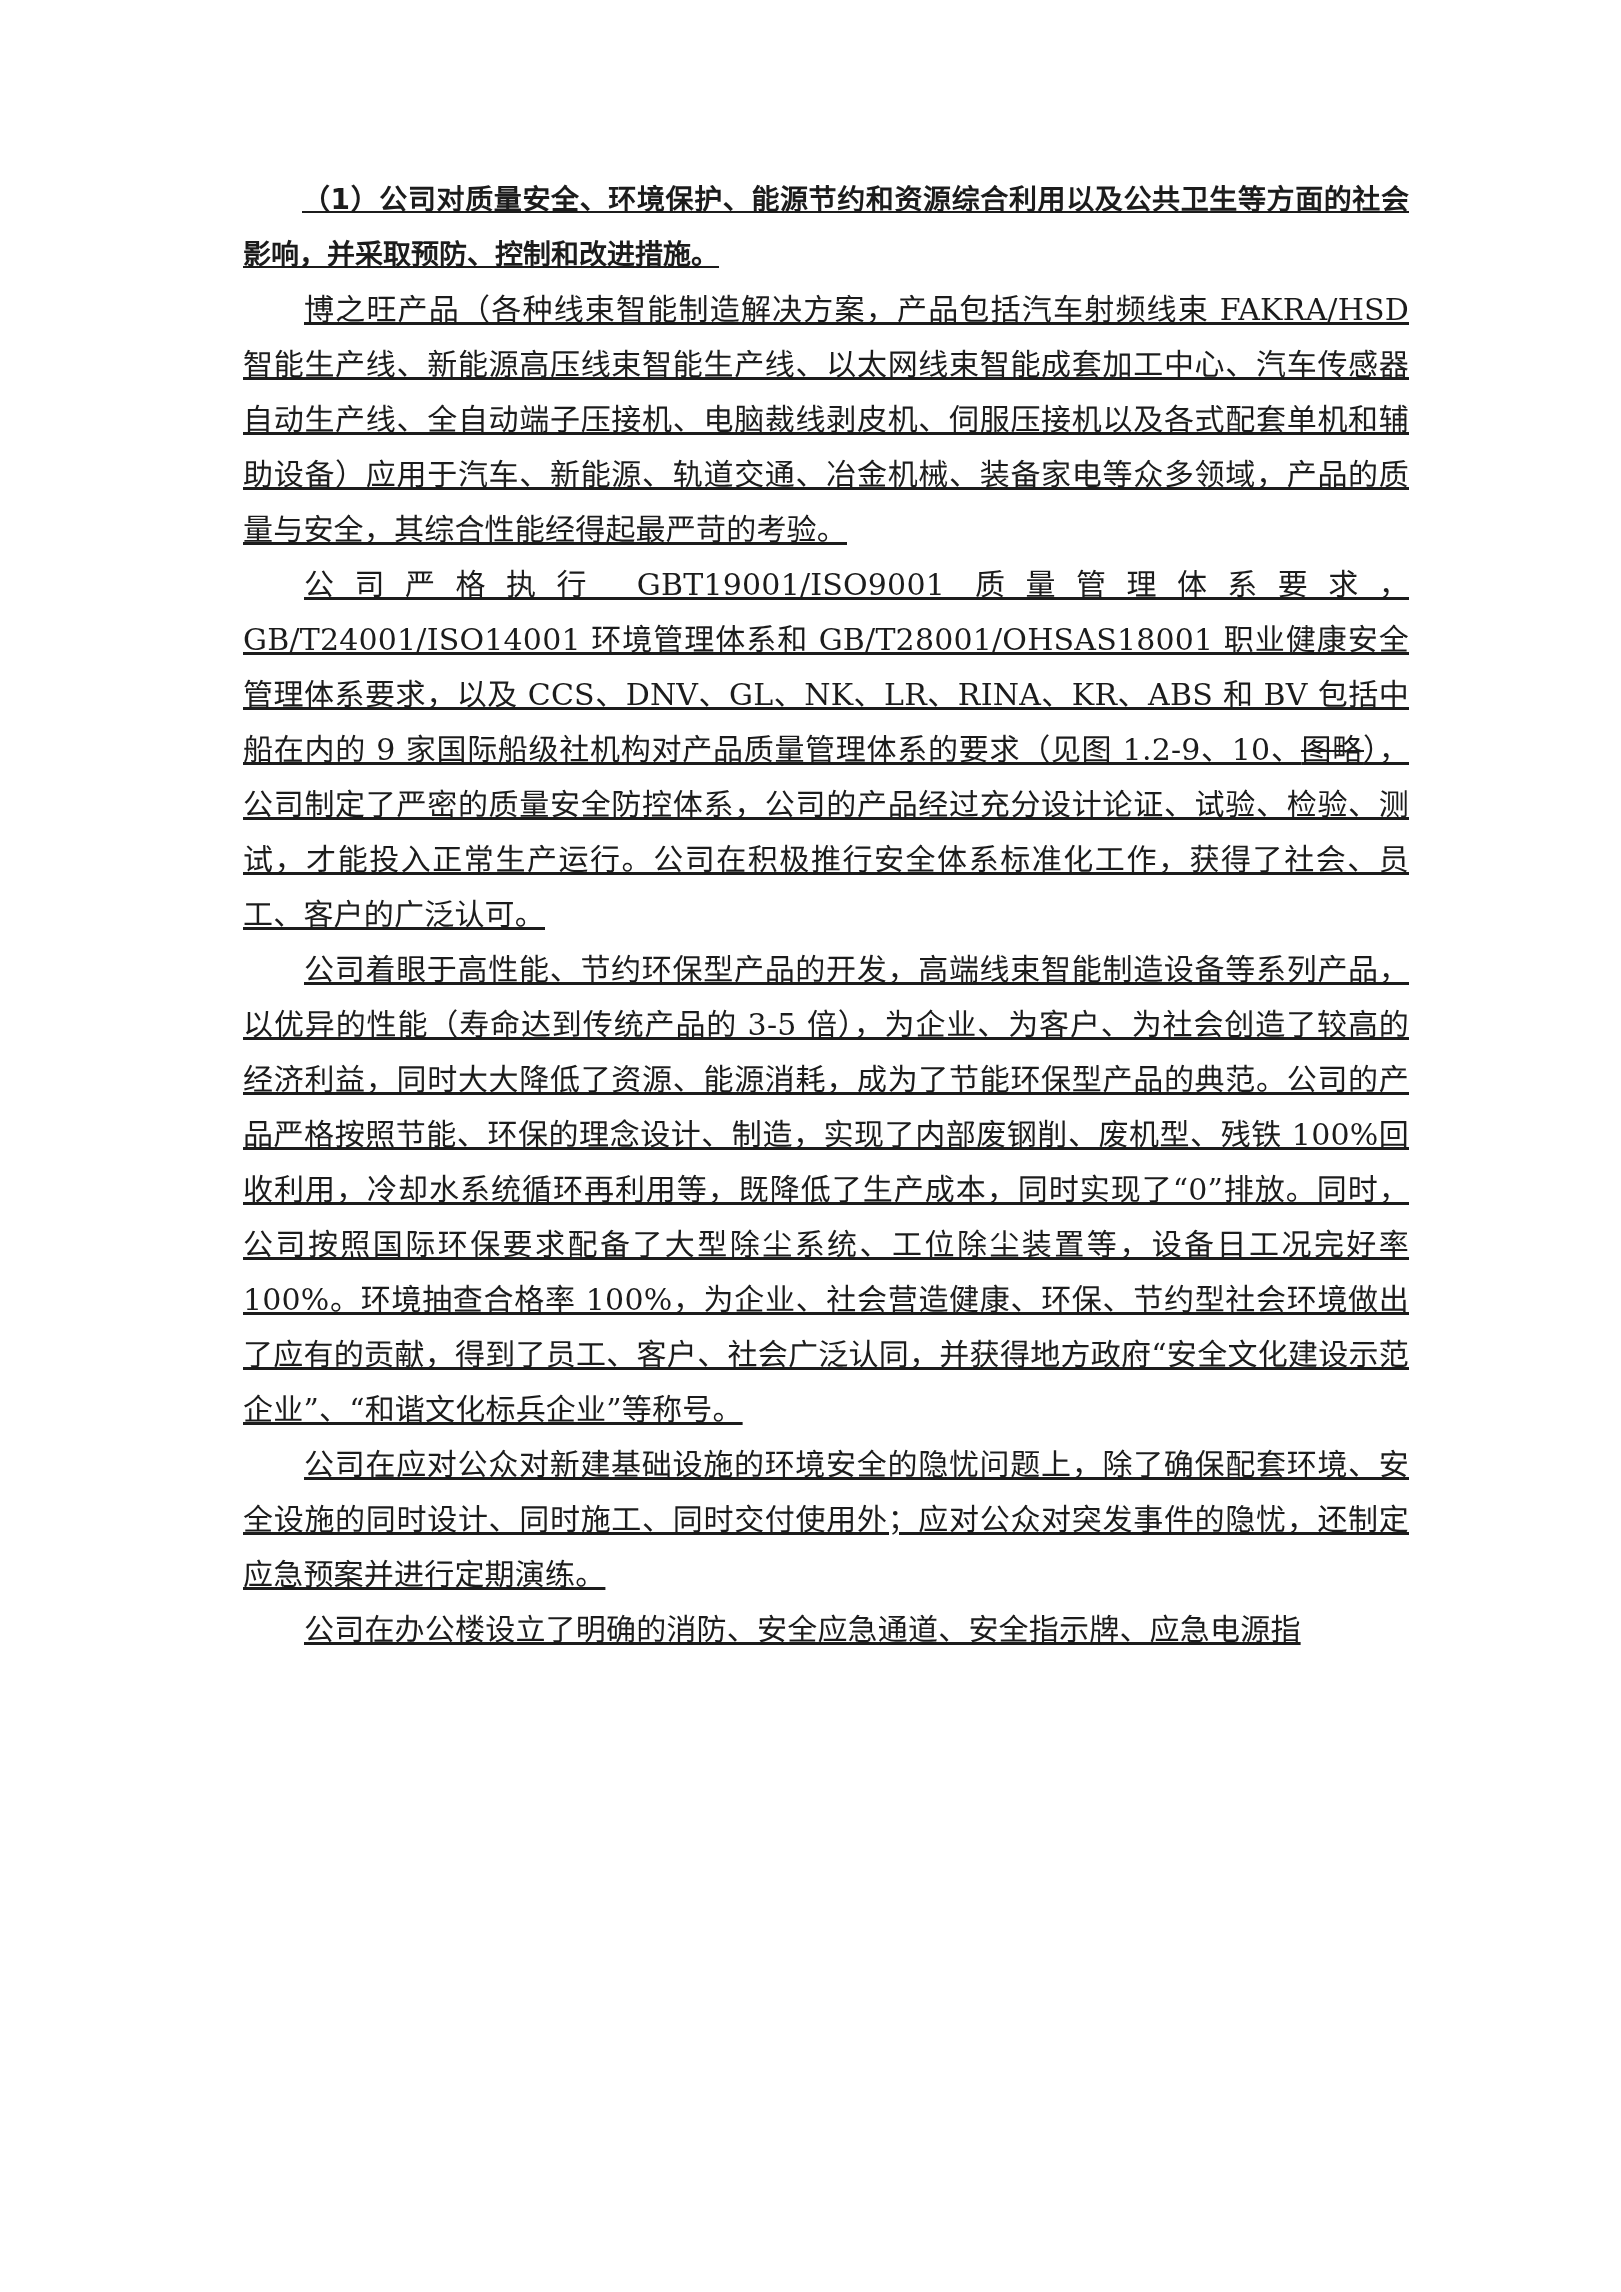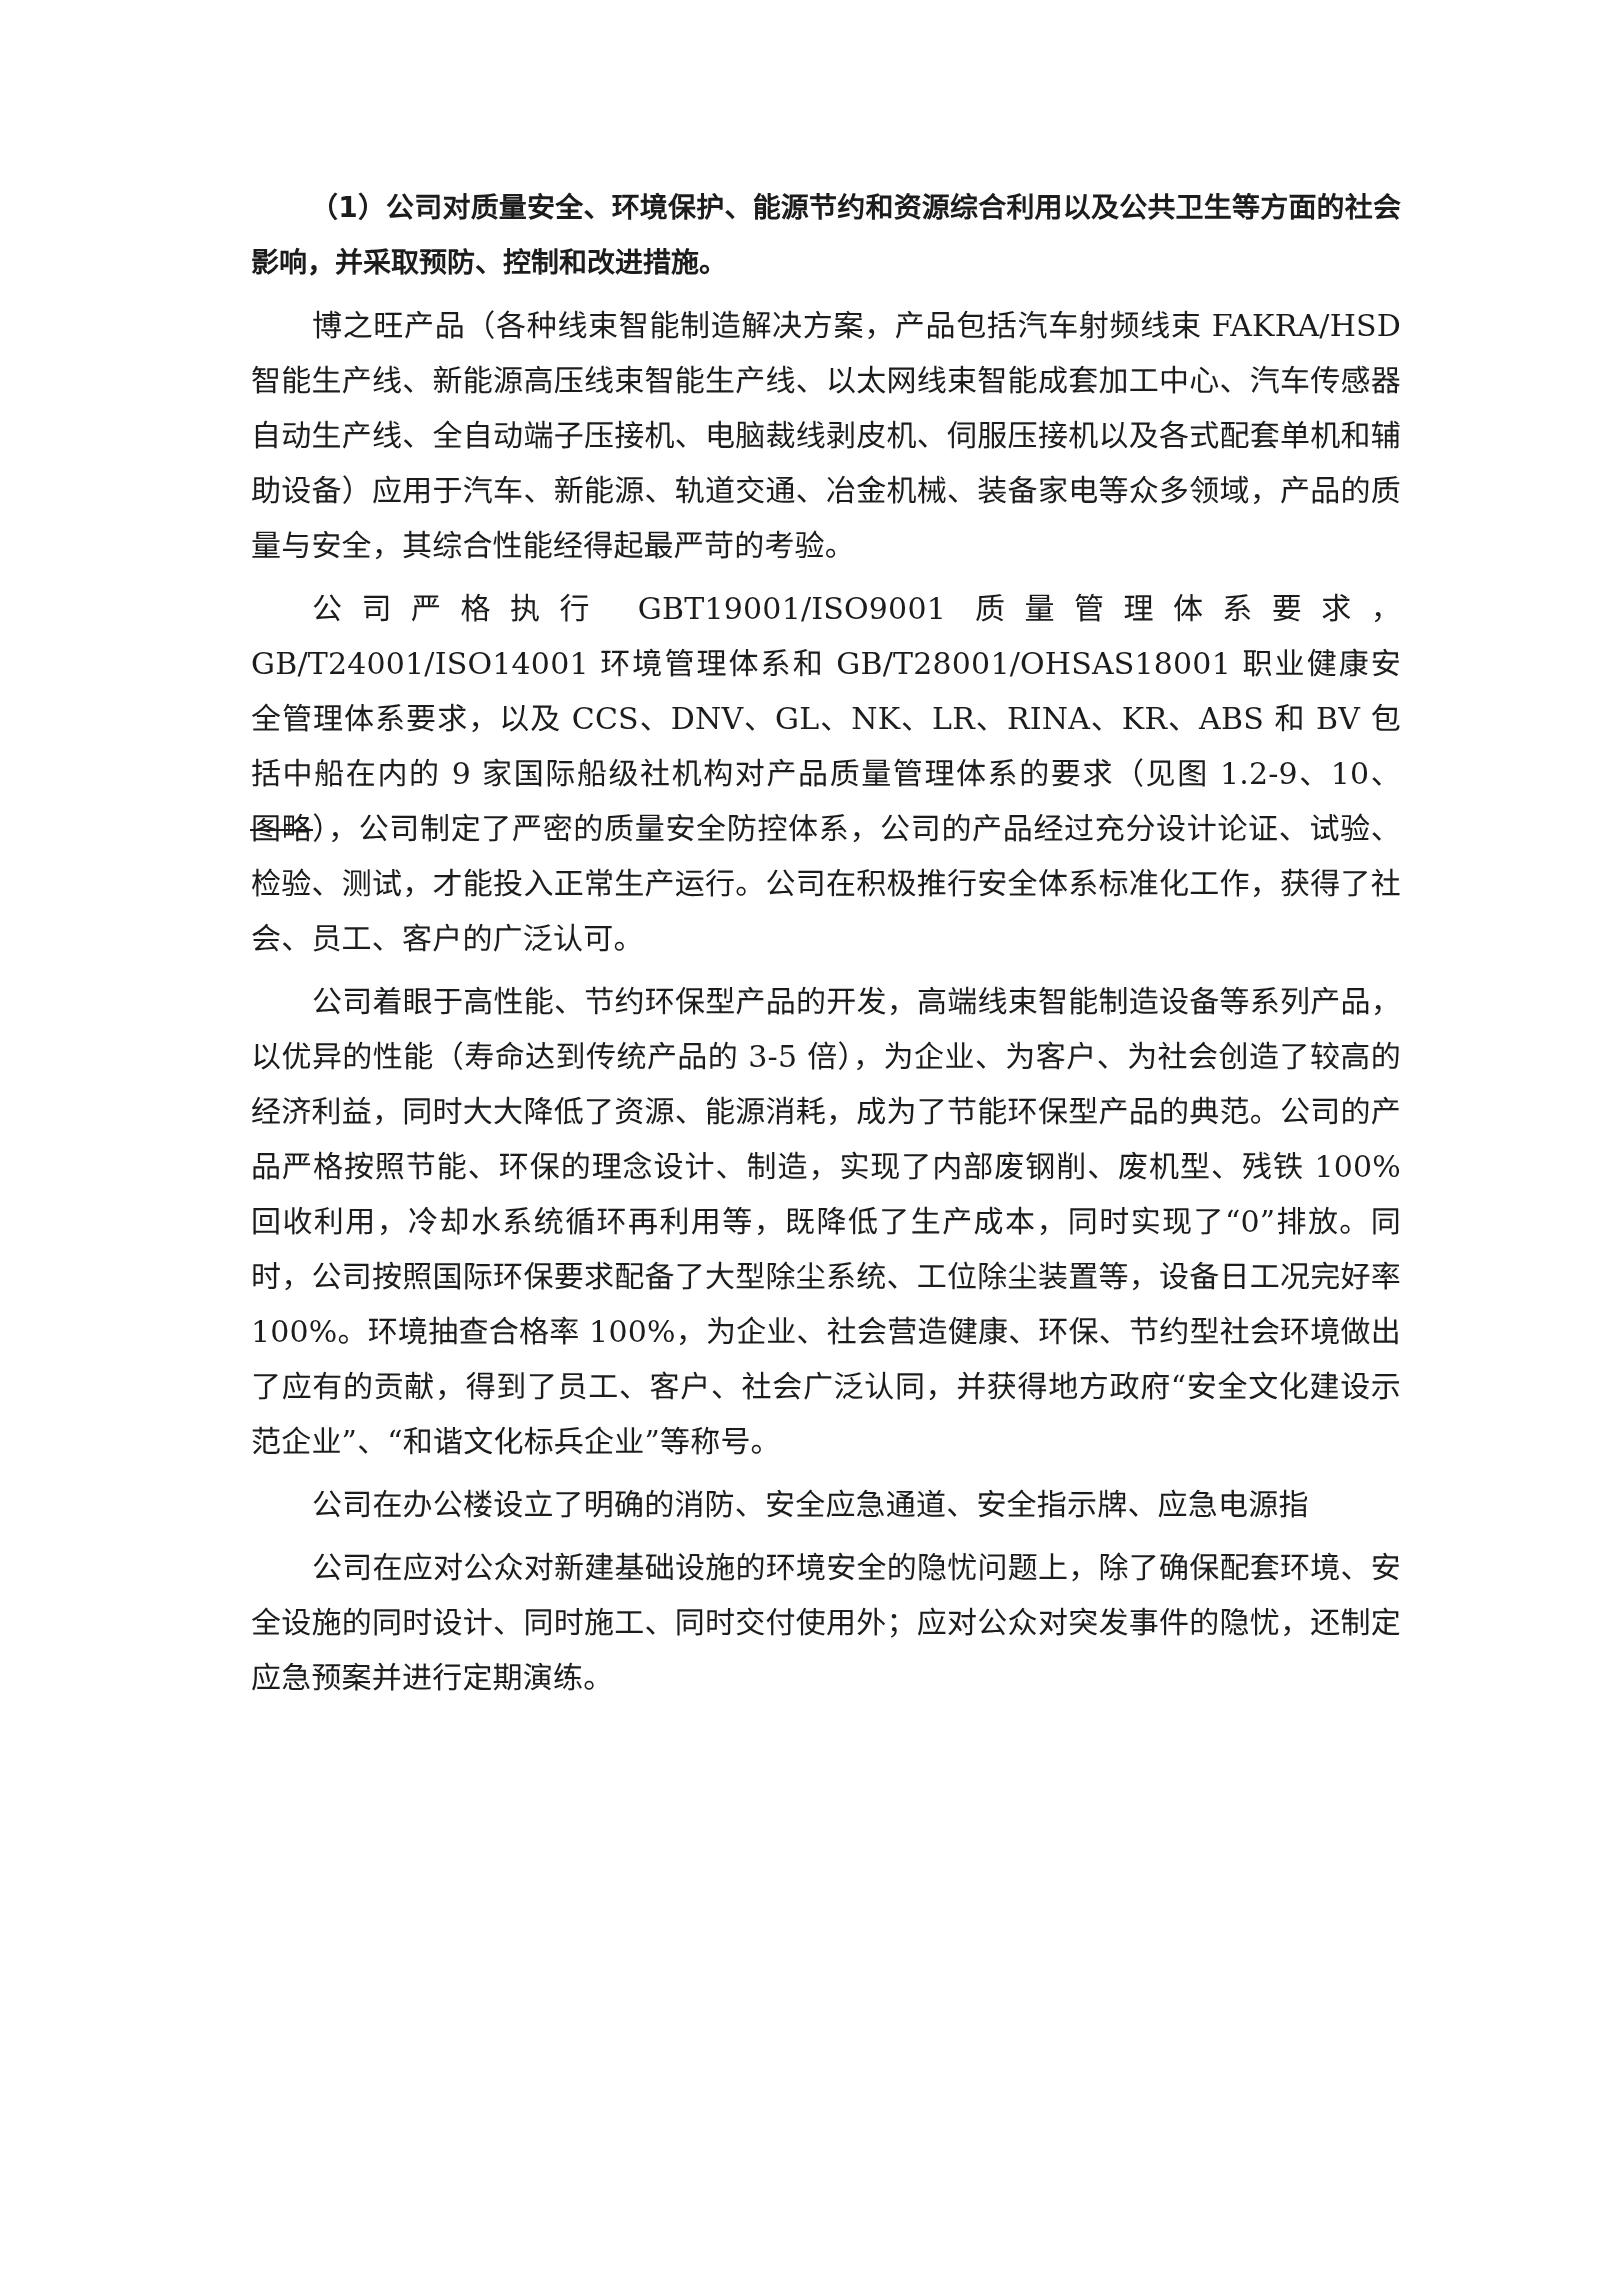--- a/index.html
+++ b/index.html
@@ -20,26 +20,27 @@
     width: 1621px;
     height: 2293px;
     background: #fff;
     box-sizing: border-box;
     padding: 172px 211px 118px 243px;
   }
   .doc-body {
     width: 1166px;
   }
   p {
-    margin: 8px;
+    margin: 0;
     font-size: 30px;
     line-height: 55px;
     text-align: justify;
     text-justify: inter-ideograph;
     letter-spacing: 0.2px;
+    text-decoration: underline;
   }
   .indent {
     text-indent: 61px;
   }
   .heading {
     font-weight: bold;
     font-family: "DejaVu Sans", "Liberation Sans", sans-serif;
     font-size: 28px;
     line-height: 55px;
     letter-spacing: 0px;
@@ -76,19 +77,19 @@
 
     <p class="heading heading-1">（1）公司对质量安全、环境保护、能源节约和资源综合利用以及公共卫生等方面的社会影响，并采取预防、控制和改进措施。</p>
 
     <p class="indent para">博之旺产品（各种线束智能制造解决方案，产品包括汽车射频线束 FAKRA/HSD 智能生产线、新能源高压线束智能生产线、以太网线束智能成套加工中心、汽车传感器自动生产线、全自动端子压接机、电脑裁线剥皮机、伺服压接机以及各式配套单机和辅助设备）应用于汽车、新能源、轨道交通、冶金机械、装备家电等众多领域，产品的质量与安全，其综合性能经得起最严苛的考验。</p>
 
     <p class="indent para"><span>公司严格执行 GBT19001/ISO9001 质量管理体系要求，GB/T24001/ISO14001 环境管理体系和 GB/T28001/OHSAS18001 职业健康安全管理体系要求，以及 CCS、DNV、GL、NK、LR、RINA、KR、ABS 和 BV 包括中船在内的 9 家国际船级社机构对产品质量管理体系的要求（见图 1.2-9、10、</span><span class="strike-note">图略</span><span>），公司制定了严密的质量安全防控体系，公司的产品经过充分设计论证、试验、检验、测试，才能投入正常生产运行。公司在积极推行安全体系标准化工作，获得了社会、员工、客户的广泛认可。</span></p>
 
     <p class="indent para">公司着眼于高性能、节约环保型产品的开发，高端线束智能制造设备等系列产品，以优异的性能（寿命达到传统产品的 3-5 倍），为企业、为客户、为社会创造了较高的经济利益，同时大大降低了资源、能源消耗，成为了节能环保型产品的典范。公司的产品严格按照节能、环保的理念设计、制造，实现了内部废钢削、废机型、残铁 100%回收利用，冷却水系统循环再利用等，既降低了生产成本，同时实现了“0”排放。同时，公司按照国际环保要求配备了大型除尘系统、工位除尘装置等，设备日工况完好率 100%。环境抽查合格率 100%，为企业、社会营造健康、环保、节约型社会环境做出了应有的贡献，得到了员工、客户、社会广泛认同，并获得地方政府“安全文化建设示范企业”、“和谐文化标兵企业”等称号。</p>
 
 
+    <p class="indent para">公司在应对公众对新建基础设施的环境安全的隐忧问题上，除了确保配套环境、安全设施的同时设计、同时施工、同时交付使用外；应对公众对突发事件的隐忧，还制定应急预案并进行定期演练。</p>
+
     <p class="indent para">公司在办公楼设立了明确的消防、安全应急通道、安全指示牌、应急电源指</p>
-
-    <p class="indent para">公司在应对公众对新建基础设施的环境安全的隐忧问题上，除了确保配套环境、安全设施的同时设计、同时施工、同时交付使用外；应对公众对突发事件的隐忧，还制定应急预案并进行定期演练。</p>
 
   </div>
 </div>
 
 
 </body></html>

